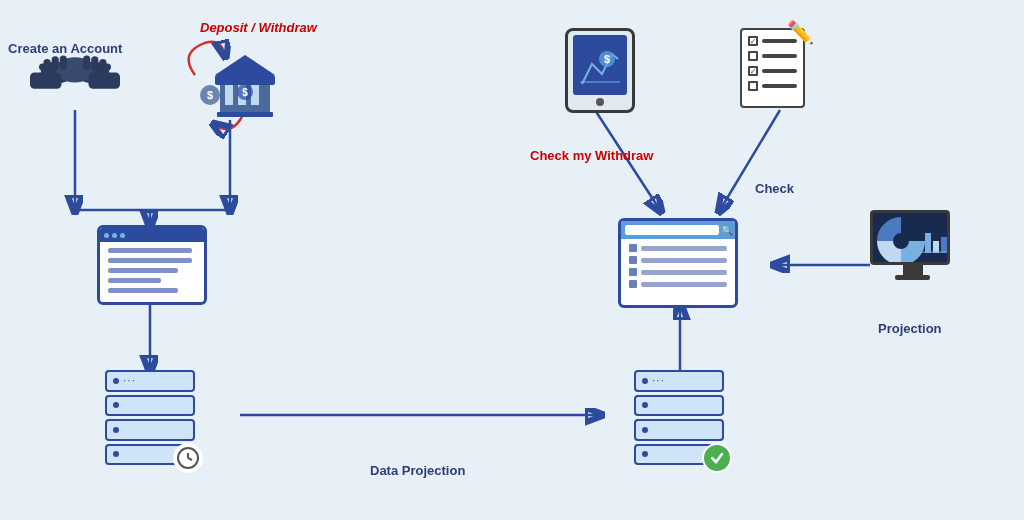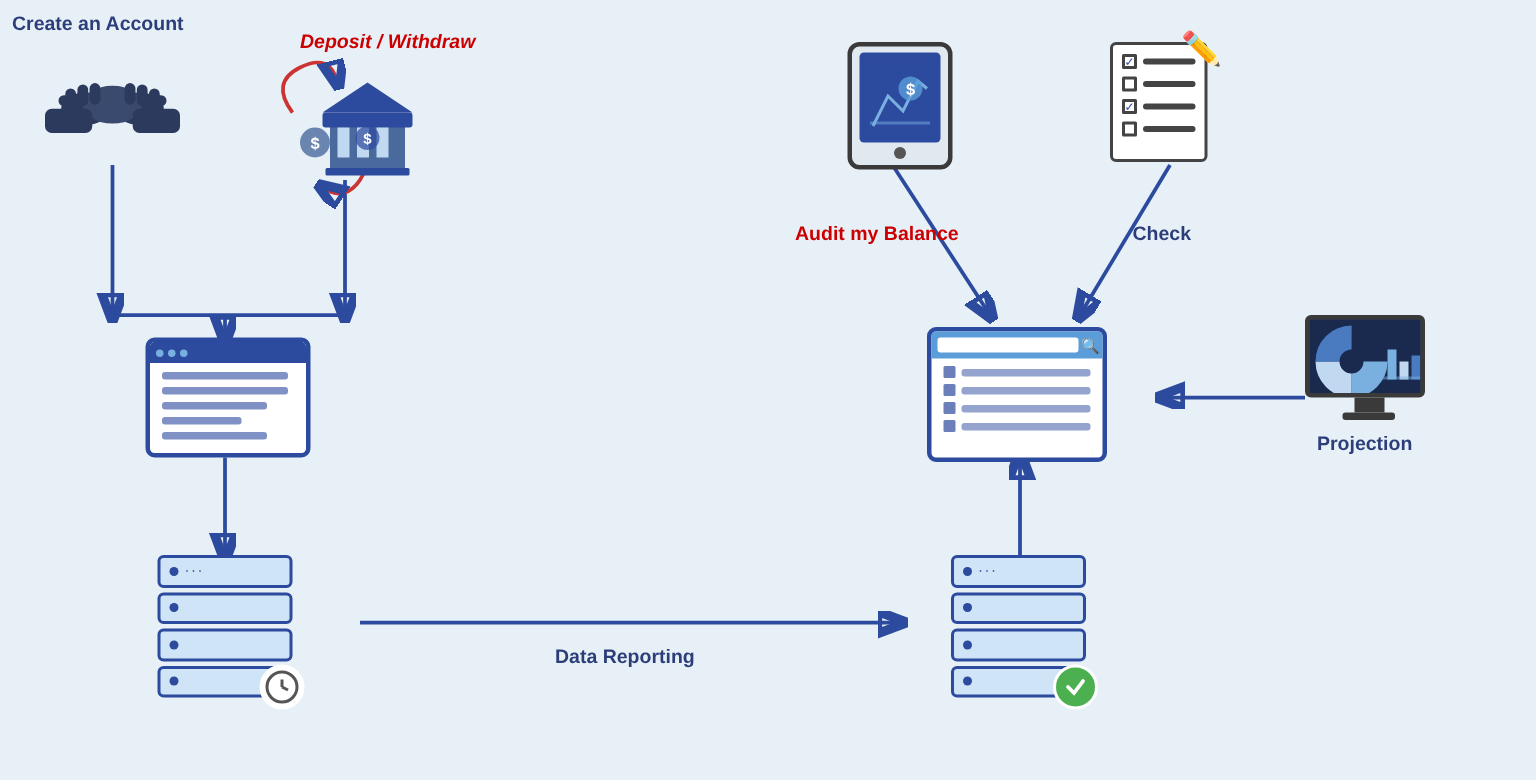--- a/index.html
+++ b/index.html
@@ -18,21 +18,21 @@
       position: relative;
     }
 
     
     .label {
       position: absolute;
       font-size: 13px;
       font-weight: bold;
     }
     .label-red { color: #cc0000; }
-    .label-dark { color: #2c3e7a; }
+    .label-dark { color: #2c3e7a; margin-top: 33px; }
 
     
     .icon-box {
       position: absolute;
     }
 
     
     .browser-icon {
       position: absolute;
       width: 110px;
@@ -398,23 +398,23 @@
     </div>
     <div class="db-badge db-badge-clock" style="bottom:-8px; right:-8px;">
       <svg width="24" height="24" viewBox="0 0 24 24">
         <circle cx="12" cy="12" r="10" fill="none" stroke="#555" stroke-width="2"></circle>
         <line x1="12" y1="7" x2="12" y2="12" stroke="#555" stroke-width="2"></line>
         <line x1="12" y1="12" x2="16" y2="14" stroke="#555" stroke-width="2"></line>
       </svg>
     </div>
   </div>
 
-  <div class="label label-dark" style="left:370px; top:430px;">Data Reporting</div>
-
-  <div class="label label-red" style="left:530px; top:148px;">Audit my Balance</div>
+  <div class="label label-dark" style="left:370px; top:430px;">Data Projection</div>
+
+  <div class="label label-red" style="left:530px; top:148px;">Check my Withdraw</div>
 
   <div class="tablet-icon" style="left:565px; top:28px;">
     <div class="tablet-screen">
       <svg width="46" height="52" viewBox="0 0 46 52">
 
         <rect width="46" height="52" fill="#2c4a9e"></rect>
 
         <polyline points="5,45 15,25 25,35 35,15 41,20" stroke="#7ab0e0" stroke-width="2" fill="none"></polyline>
         <rect x="3" y="42" width="40" height="2" fill="#7ab0e0" opacity="0.5"></rect>
 

